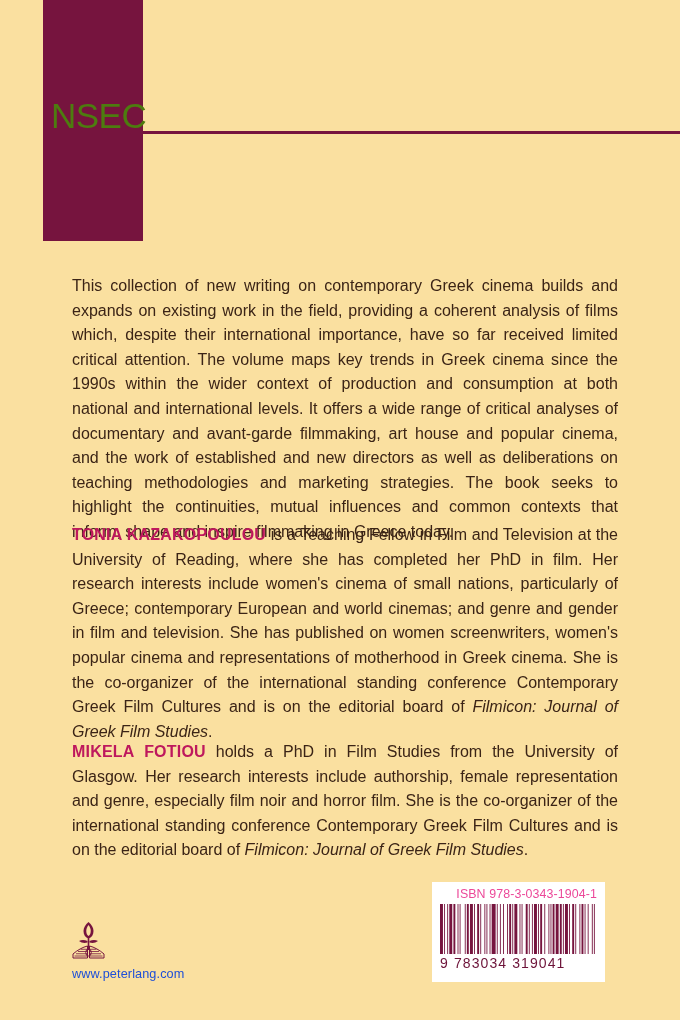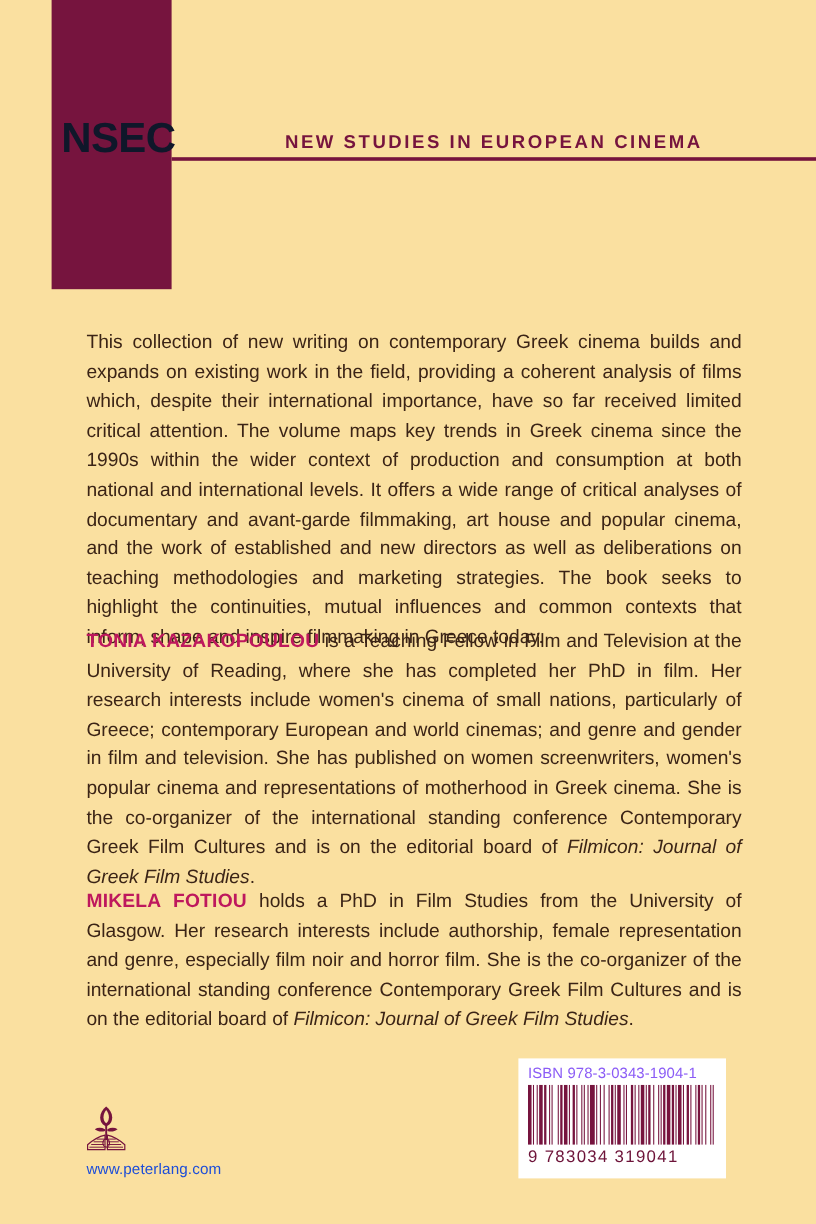--- a/index.html
+++ b/index.html
@@ -31,23 +31,23 @@
     width: 100px;
     height: 241px;
     background: #76143e;
   }
   .series-acronym {
     position: absolute;
     left: 51px;
     top: 98px;
     width: 92px;
     font-size: 35px;
-    font-weight: bold;
+    font-weight: normal;
     letter-spacing: -0.5px;
-    color: #0f172a;
+    color: #4d7c0f;
     line-height: 1;
     font-family: "Liberation Sans", sans-serif;
   }
   .series-title {
     position: absolute;
     left: 143px;
     top: 110px;
     width: 537px;
     text-align: center;
     font-size: 15.5px;
@@ -120,23 +120,23 @@
     position: absolute;
     left: 432px;
     top: 882px;
     width: 173px;
     height: 100px;
     background: #ffffff;
     box-sizing: border-box;
     padding: 5px 8px 4px 8px;
   }
   .isbn-text {
-    text-align: left;
+    text-align: right;
     font-size: 12.4px;
-    color: #8b5cf6;
+    color: #ec4899;
     letter-spacing: 0.1px;
     font-family: "Liberation Sans", sans-serif;
     white-space: nowrap;
   }
   .barcode-bars {
     margin-top: 3px;
     height: 50px;
     width: 100%;
     display: block;
   }
@@ -150,21 +150,20 @@
     white-space: nowrap;
   }
 </style>
 </head>
 <body>
 
 <div id="page">
 
   <div class="series-band"></div>
   <div class="series-acronym">NSEC</div>
-  <div class="series-title">NEW STUDIES IN EUROPEAN CINEMA</div>
   <div class="series-rule"></div>
 
   <p class="blurb" id="para-overview">This collection of new writing on contemporary Greek cinema builds and expands on existing work in the field, providing a coherent analysis of films which, despite their international importance, have so far received limited critical attention. The volume maps key trends in Greek cinema since the 1990s within the wider context of production and consumption at both national and international levels. It offers a wide range of critical analyses of documentary and avant-garde filmmaking, art house and popular cinema, and the work of established and new directors as well as deliberations on teaching methodologies and marketing strategies. The book seeks to highlight the continuities, mutual influences and common contexts that inform, shape and inspire filmmaking in Greece today.</p>
 
   <p class="blurb" id="para-editor-one">
     <span class="lead-name">TONIA KAZAKOPOULOU</span><span> is a Teaching Fellow in Film and Television at the University of Reading, where she has completed her PhD in film. Her research interests include women's cinema of small nations, particularly of Greece; contemporary European and world cinemas; and genre and gender in film and television. She has published on women screenwriters, women's popular cinema and representations of motherhood in Greek cinema. She is the co-organizer of the international standing conference Contemporary Greek Film Cultures and is on the editorial board of </span><span class="journal-title">Filmicon: Journal of Greek Film Studies</span><span>.</span>
   </p>
 
   <p class="blurb" id="para-editor-two">
     <span class="lead-name">MIKELA FOTIOU</span><span> holds a PhD in Film Studies from the University of Glasgow. Her research interests include authorship, female representation and genre, especially film noir and horror film. She is the co-organizer of the international standing conference Contemporary Greek Film Cultures and is on the editorial board of </span><span class="journal-title">Filmicon: Journal of Greek Film Studies</span><span>.</span>

